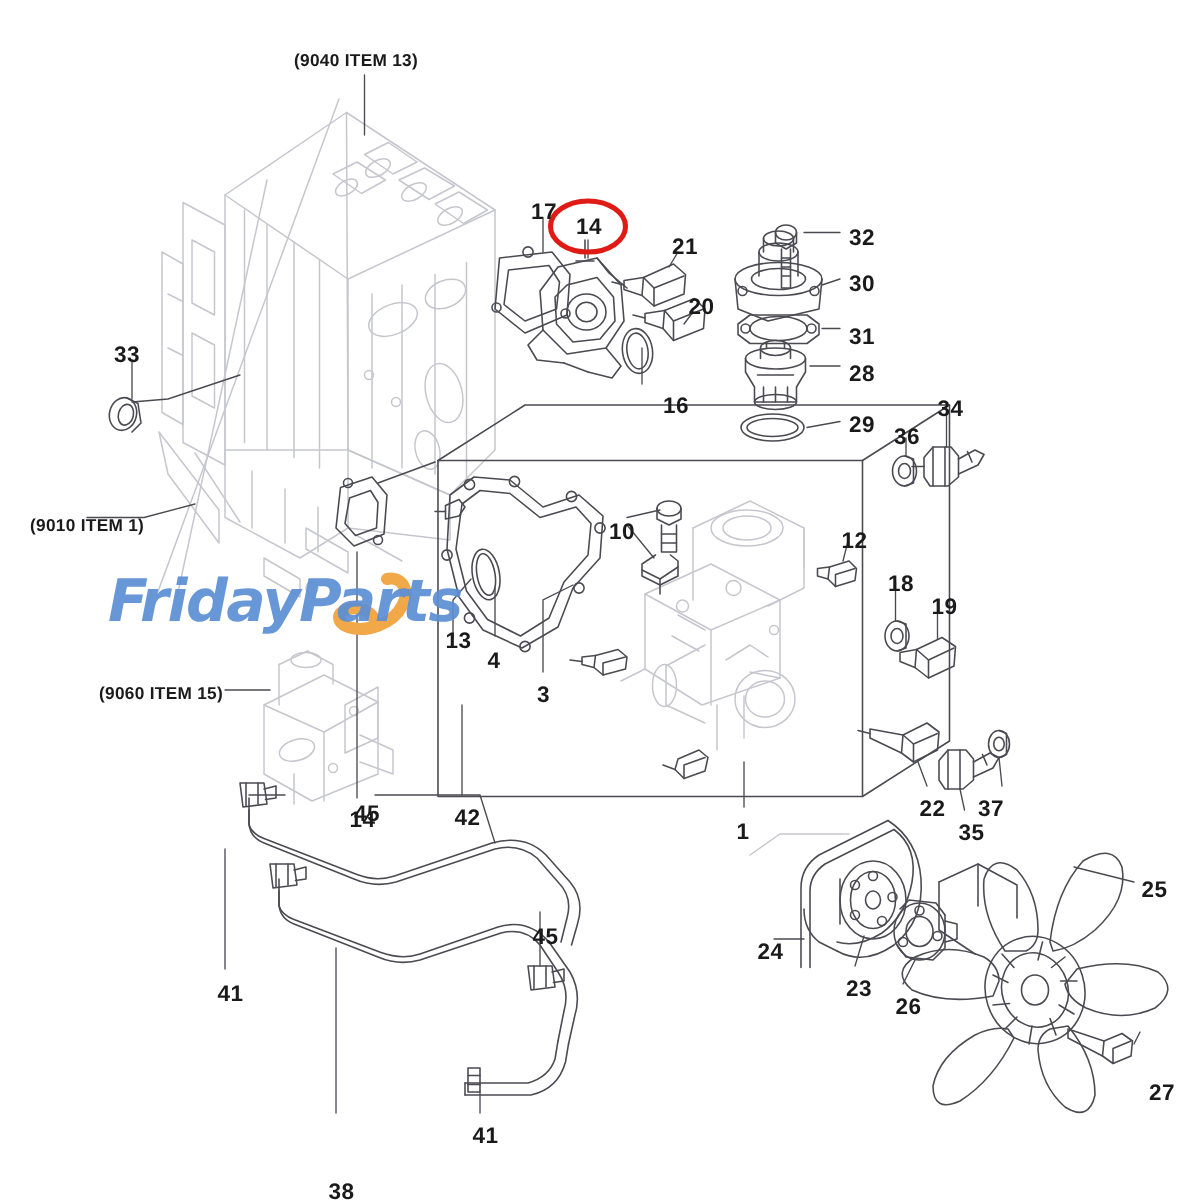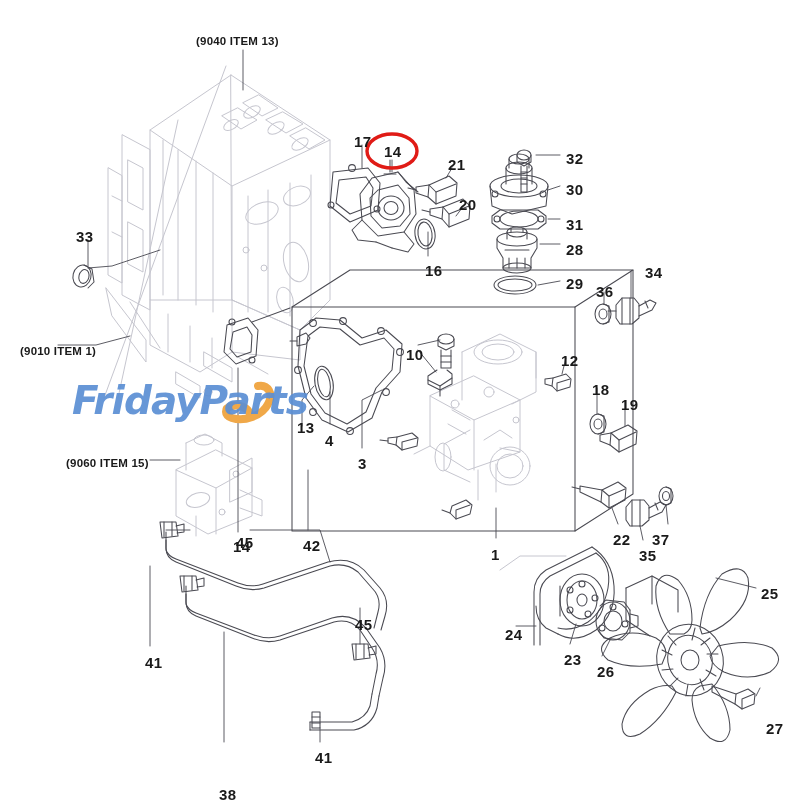--- a/index.html
+++ b/index.html
@@ -503,28 +503,28 @@
       <div class="lbl ref" style="left: 20px; top: 345px;">(9010 ITEM 1)</div>
       <div class="lbl ref" style="left: 66px; top: 457px;">(9060 ITEM 15)</div>
     </div>
   <div id="num-layer">
       <div class="lbl num" style="left: 76px; top: 228px;">33</div>
       <div class="lbl num" style="left: 233px; top: 538px;">14</div>
       <div class="lbl num" style="left: 354px; top: 133px;">17</div>
       <div class="lbl num" style="left: 384px; top: 143px;">14</div>
       <div class="lbl num" style="left: 448px; top: 156px;">21</div>
       <div class="lbl num" style="left: 459px; top: 196px;">20</div>
-      <div class="lbl num" style="left: 425px; top: 262px; text-align: center;">16</div>
+      <div class="lbl num" style="left: 442px; top: 262px; text-align: center;">16</div>
       <div class="lbl num" style="left: 566px; top: 150px;">32</div>
       <div class="lbl num" style="left: 566px; top: 181px;">30</div>
       <div class="lbl num" style="left: 566px; top: 216px;">31</div>
       <div class="lbl num" style="left: 566px; top: 241px;">28</div>
       <div class="lbl num" style="left: 566px; top: 275px;">29</div>
       <div class="lbl num" style="left: 596px; top: 283px;">36</div>
-      <div class="lbl num" style="left: 625px; top: 264px; margin-left: 20px;">34</div>
+      <div class="lbl num" style="left: 625px; top: 264px;">34</div>
       <div class="lbl num" style="left: 297px; top: 419px;">13</div>
       <div class="lbl num" style="left: 325px; top: 432px;">4</div>
       <div class="lbl num" style="left: 358px; top: 455px;">3</div>
       <div class="lbl num" style="left: 406px; top: 346px;">10</div>
       <div class="lbl num" style="left: 561px; top: 352px;">12</div>
       <div class="lbl num" style="left: 592px; top: 381px;">18</div>
       <div class="lbl num" style="left: 621px; top: 396px;">19</div>
       <div class="lbl num" style="left: 613px; top: 531px;">22</div>
       <div class="lbl num" style="left: 639px; top: 547px;">35</div>
       <div class="lbl num" style="left: 652px; top: 531px;">37</div>

